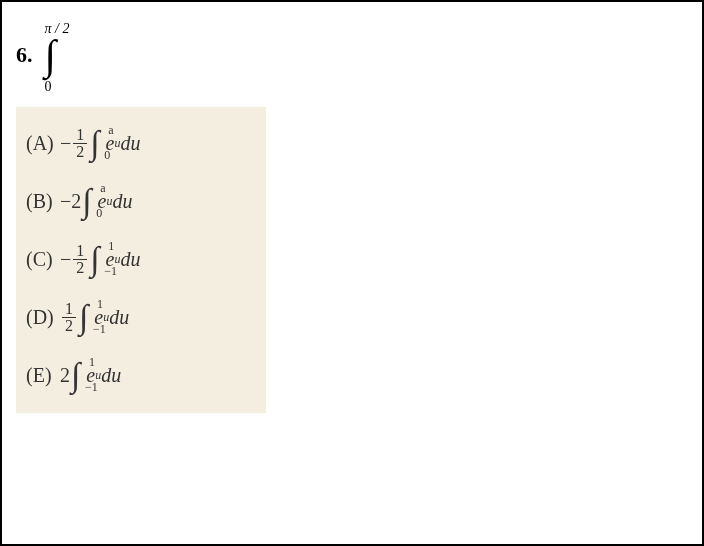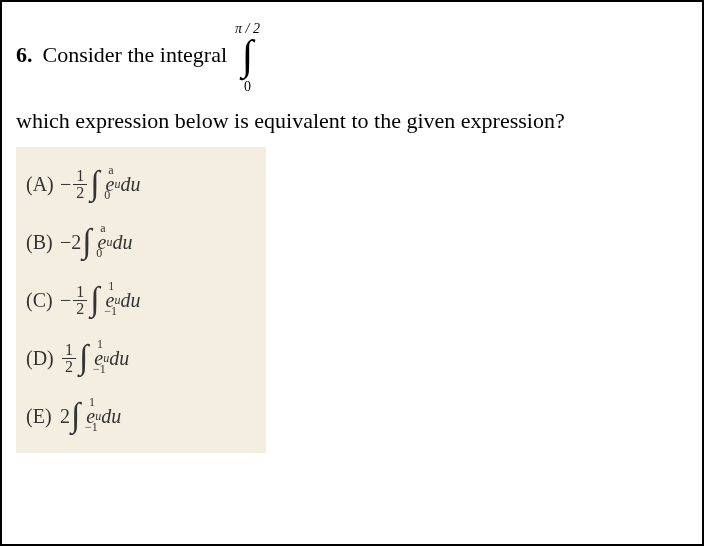--- a/index.html
+++ b/index.html
@@ -20,23 +20,23 @@
     font-size: 22px;
     line-height: 1.3;
     margin-bottom: 8px;
   }
   .question-line .num {
     font-weight: bold;
   }
   .integral-block {
     display: inline-block;
     vertical-align: middle;
-    text-align: center;
+    text-align: left;
     position: relative;
-    margin: 0 2px;
+    margin: 0 12px;
   }
   .int-top {
     font-size: 14px;
     font-style: italic;
     line-height: 1;
   }
   .int-sym {
     font-size: 42px;
     line-height: 0.7;
     display: block;
@@ -130,32 +130,30 @@
     flex-wrap: wrap;
   }
 </style>
 </head>
 <body>
 
 <div class="page">
 
   <div class="question-line row1">
     <span class="num">6.</span>
-    <span style="margin:0 6px 0 10px;">Consider the integral</span>
 
     <span class="integral-block">
       <span class="int-top">π / 2</span>
       <span class="int-sym">∫</span>
       <span class="int-bot">0</span>
     </span>
 
 
   </div>
 
-  <div class="continuation">which expression below is equivalent to the given expression?</div>
 
   <div class="choices">
 
     <div class="choice">
       <span class="label">(A)</span>
       <span class="math">
         <span>−</span>
         <span class="frac">
           <span class="fn">1</span>
           <span class="fd">2</span>

